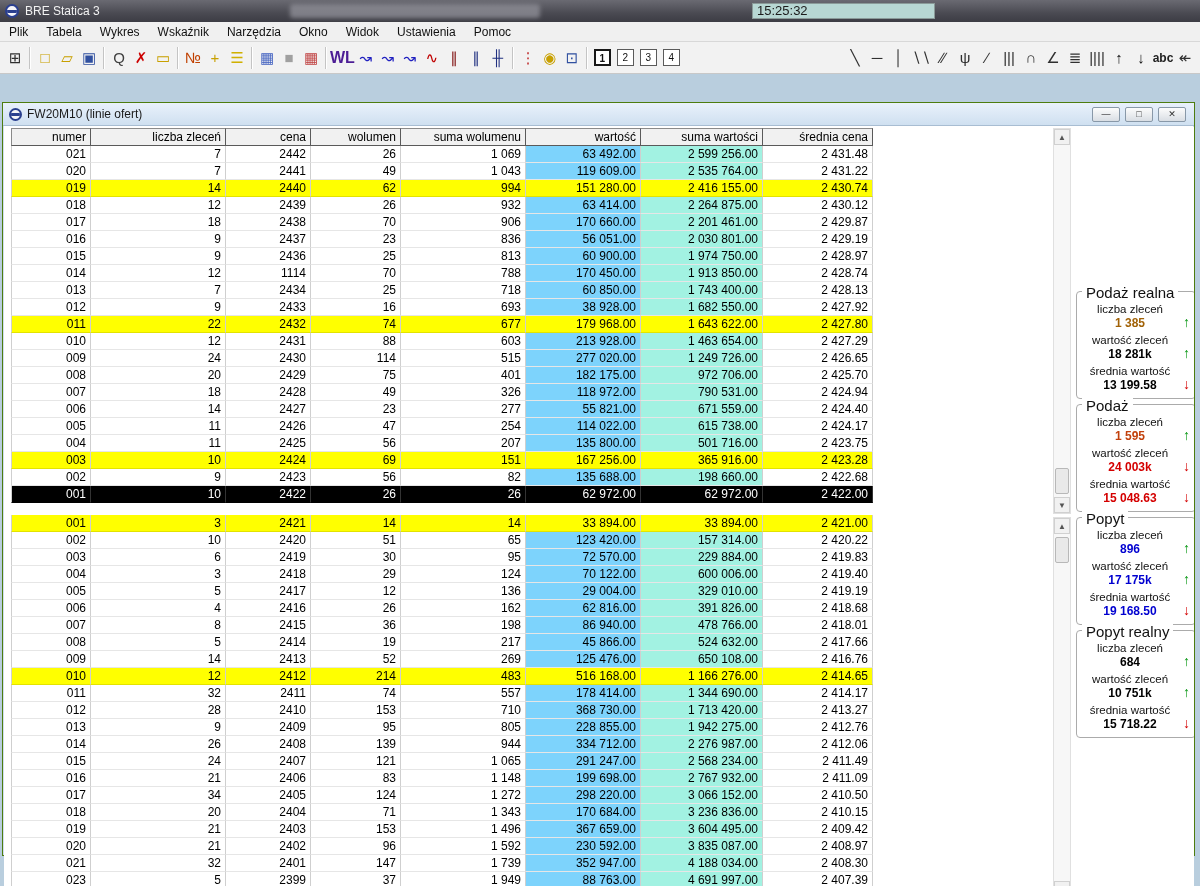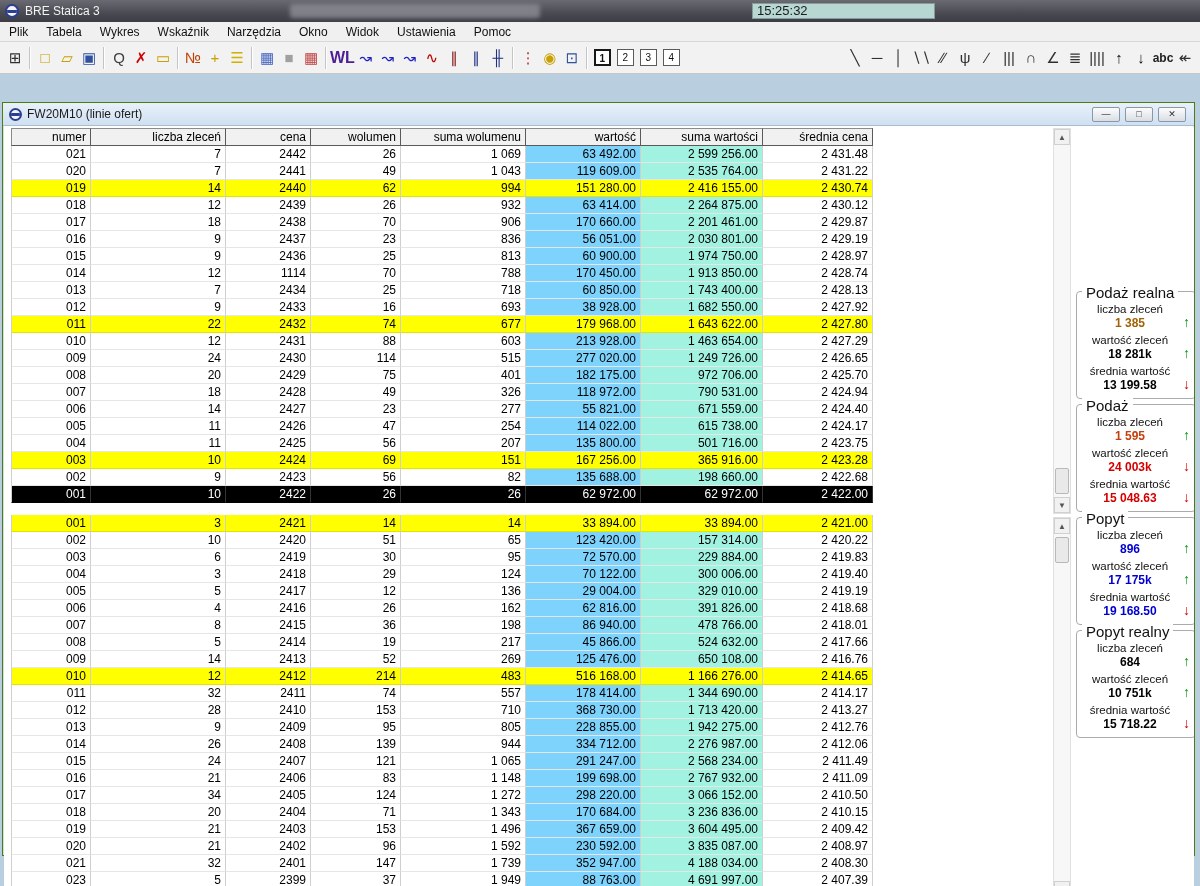--- a/index.html
+++ b/index.html
@@ -425,21 +425,21 @@
               <div class="td c6">229 884.00</div>
               <div class="td c7">2 419.83</div>
             </div>
             <div class="tr">
               <div class="td c0">004</div>
               <div class="td c1">3</div>
               <div class="td c2">2418</div>
               <div class="td c3">29</div>
               <div class="td c4">124</div>
               <div class="td c5">70 122.00</div>
-              <div class="td c6">300 006.00</div>
+              <div class="td c6">600 006.00</div>
               <div class="td c7">2 419.40</div>
             </div>
             <div class="tr">
               <div class="td c0">005</div>
               <div class="td c1">5</div>
               <div class="td c2">2417</div>
               <div class="td c3">12</div>
               <div class="td c4">136</div>
               <div class="td c5">29 004.00</div>
               <div class="td c6">329 010.00</div>

